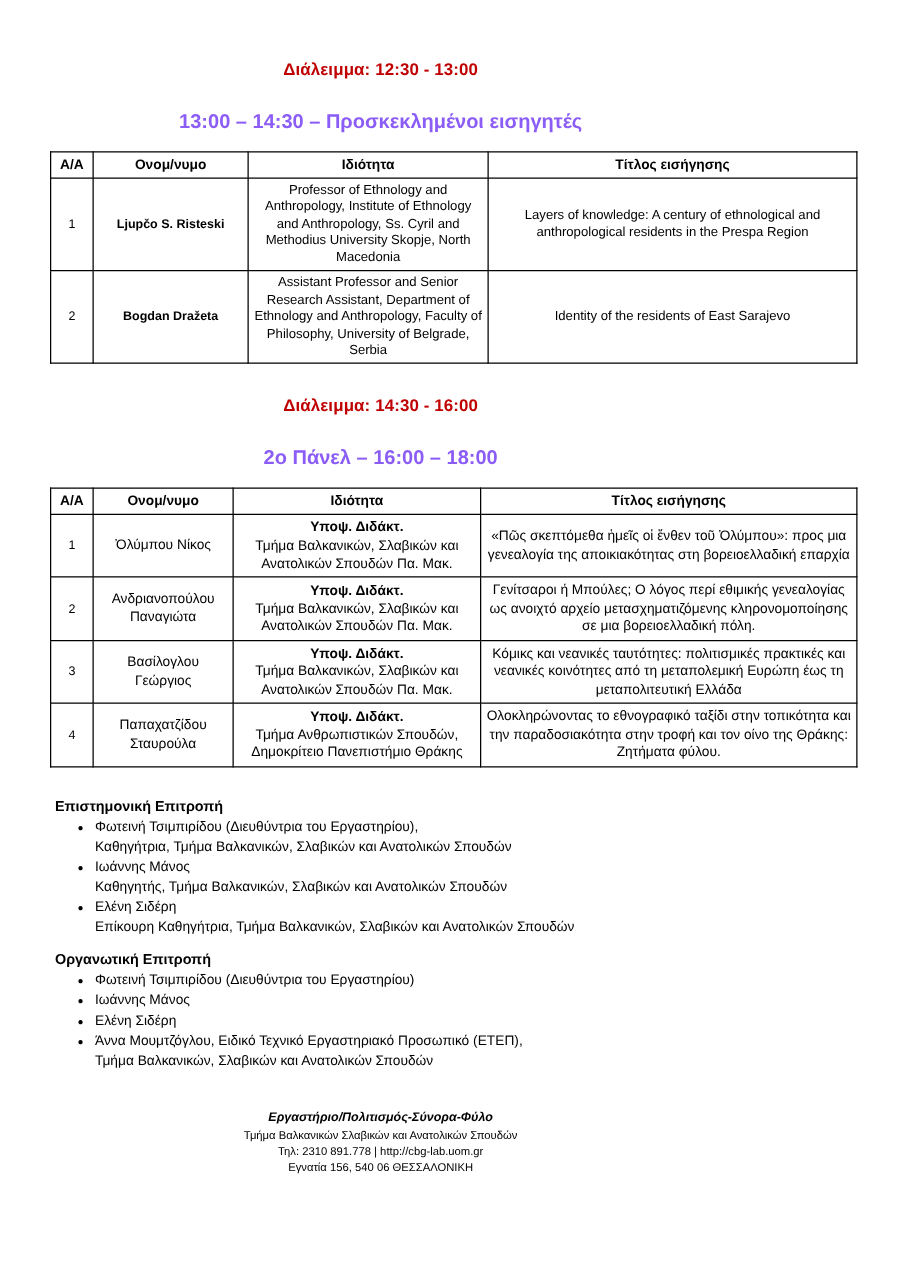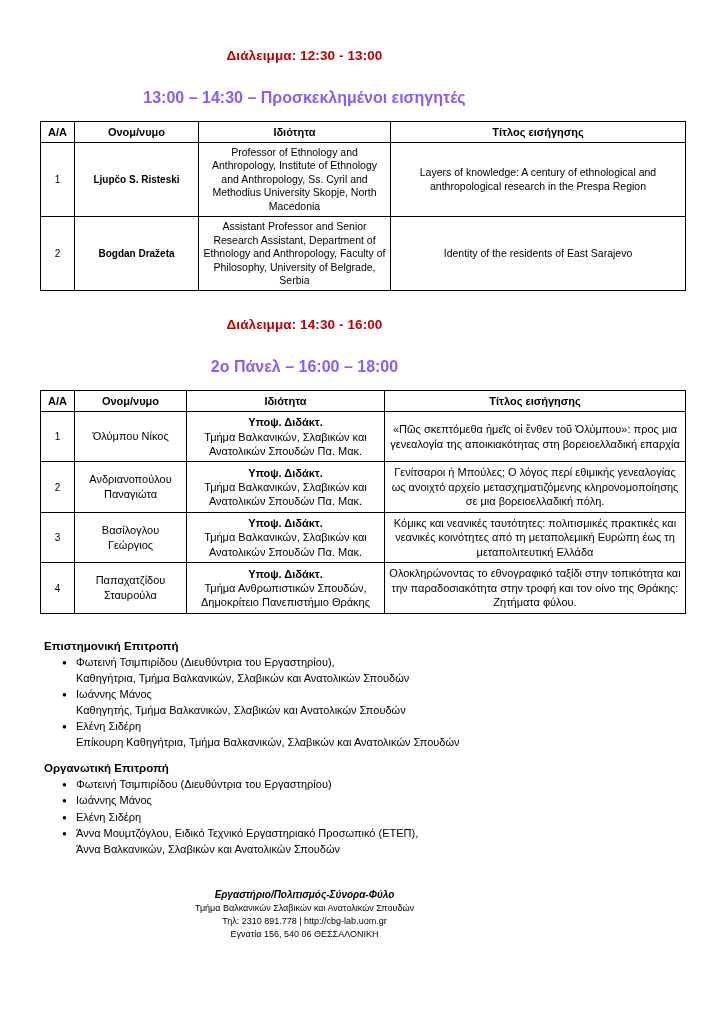--- a/index.html
+++ b/index.html
@@ -166,21 +166,21 @@
         <th>Ονομ/νυμο</th>
         <th>Ιδιότητα</th>
         <th>Τίτλος εισήγησης</th>
       </tr>
     </thead>
     <tbody>
       <tr>
         <td class="num">1</td>
         <td class="name">Ljupčo S. Risteski</td>
         <td class="role">Professor of Ethnology and Anthropology, Institute of Ethnology and Anthropology, Ss. Cyril and Methodius University Skopje, North Macedonia</td>
-        <td class="title">Layers of knowledge: A century of ethnological and anthropological research in the Prespa Region</td>
+        <td class="title">Layers of knowledge: A century of ethnological and anthropological residents in the Prespa Region</td>
       </tr>
       <tr>
         <td class="num">2</td>
         <td class="name">Bogdan Dražeta</td>
         <td class="role">Assistant Professor and Senior Research Assistant, Department of Ethnology and Anthropology, Faculty of Philosophy, University of Belgrade, Serbia</td>
         <td class="title">Identity of the residents of East Sarajevo</td>
       </tr>
     </tbody>
   </table>
 
@@ -275,21 +275,21 @@
       <span>Φωτεινή Τσιμπιρίδου (Διευθύντρια του Εργαστηρίου)</span>
     </li>
     <li>
       <span>Ιωάννης Μάνος</span>
     </li>
     <li>
       <span>Ελένη Σιδέρη</span>
     </li>
     <li>
       <span>Άννα Μουμτζόγλου, Ειδικό Τεχνικό Εργαστηριακό Προσωπικό  (ΕΤΕΠ),</span>
-      <span class="sub">Άννα Βαλκανικών, Σλαβικών και Ανατολικών Σπουδών</span>
+      <span class="sub">Τμήμα Βαλκανικών, Σλαβικών και Ανατολικών Σπουδών</span>
     </li>
   </ul>
 
   <div class="footer">
     <div class="f1">Εργαστήριο/Πολιτισμός-Σύνορα-Φύλο</div>
     <div class="f2">Τμήμα Βαλκανικών Σλαβικών και Ανατολικών Σπουδών</div>
     <div class="f3">Τηλ: 2310 891.778   |   http://cbg-lab.uom.gr</div>
     <div class="f4">Εγνατία 156, 540 06 ΘΕΣΣΑΛΟΝΙΚΗ</div>
   </div>
 

